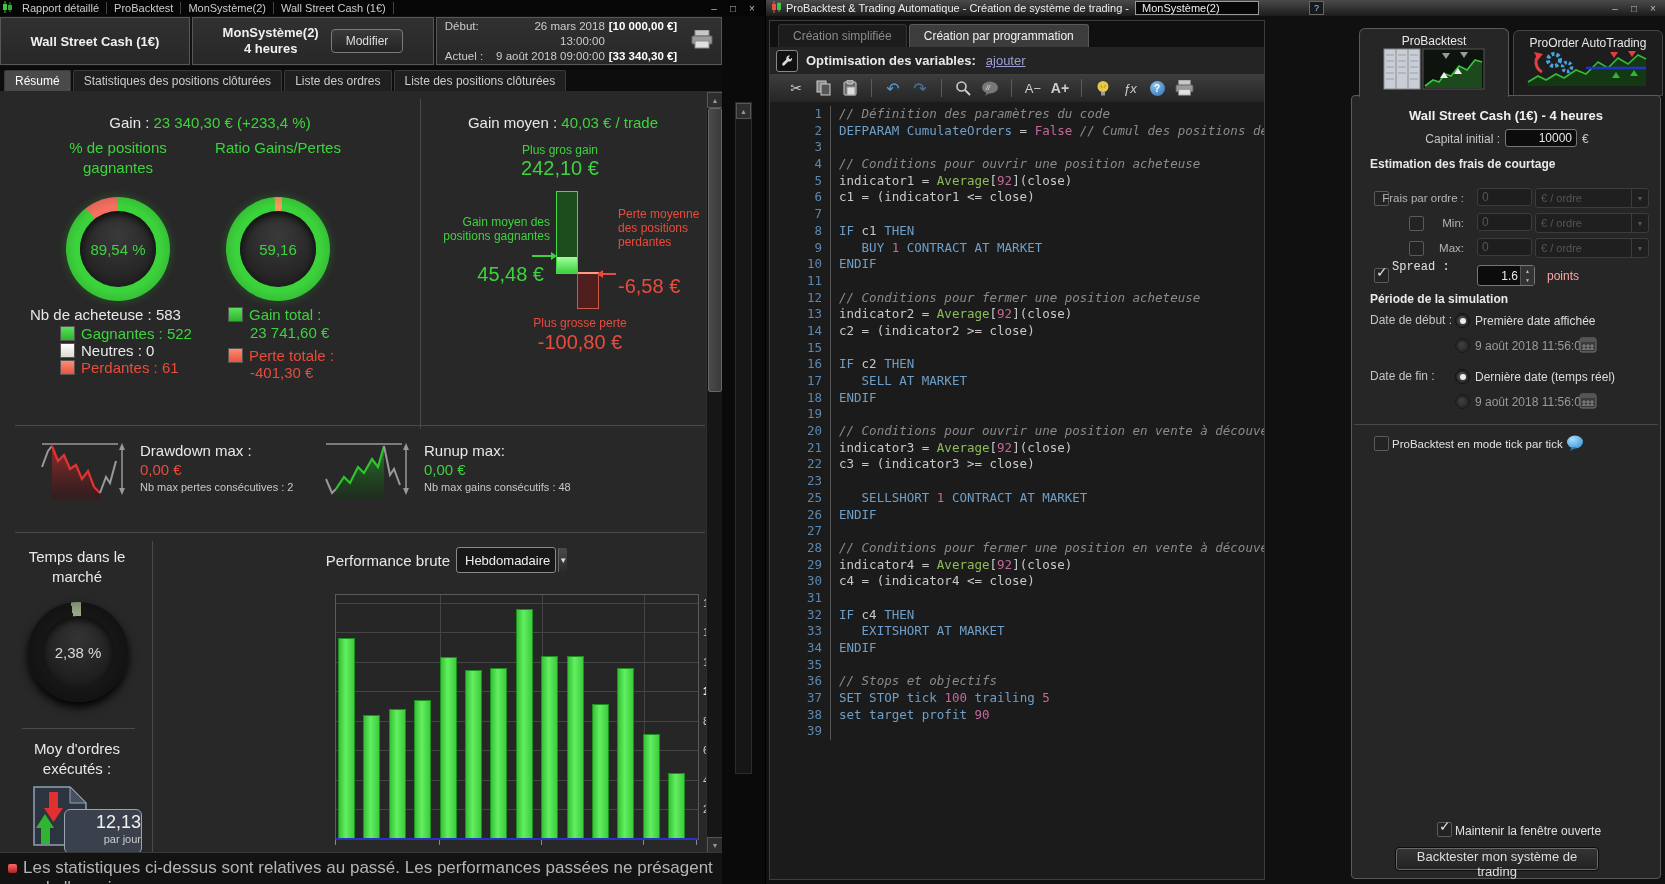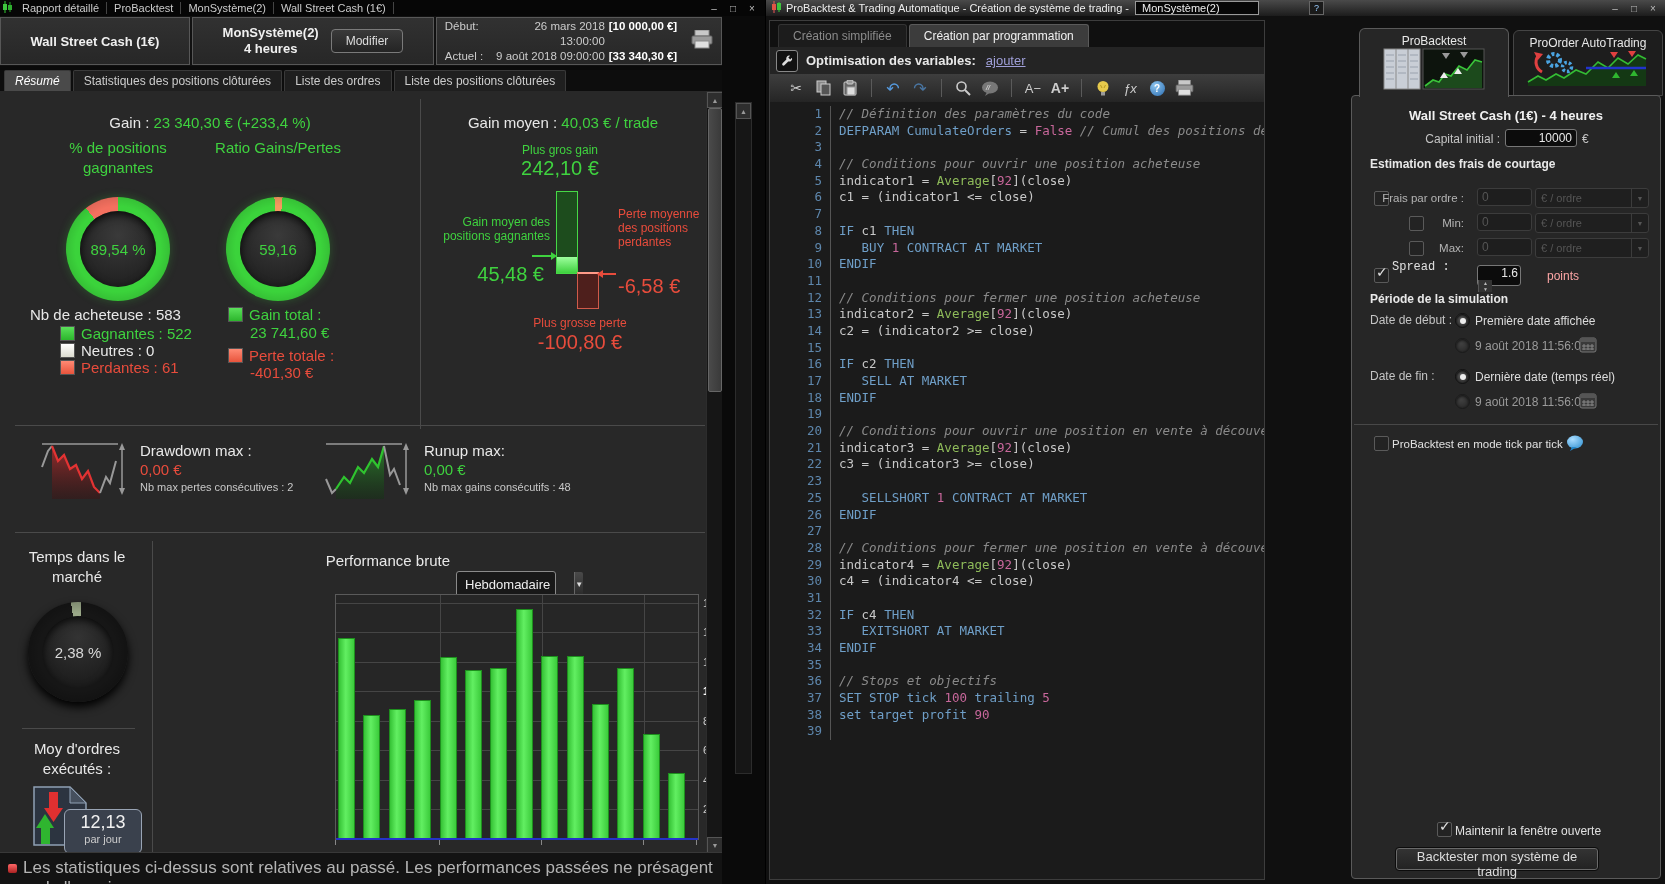--- a/index.html
+++ b/index.html
@@ -32,21 +32,21 @@
   .dates{font-size:11.5px;color:#ccc;}
   .dates .row{display:flex;justify-content:flex-end;line-height:15px;}
   .dates .lbl{width:42px;text-align:left;}
   .dates .dt{width:118px;text-align:right;margin-right:4px;}
   .dates b{color:#fff;}
   
   .rw-tabs{position:absolute;left:0;top:70px;width:722px;height:21px;display:flex;gap:2px;padding-left:4px;
     border-bottom:1px solid #555;background:#0d0d0d;}
   .rtab{background:#1f1f1f;border:1px solid #3a3a3a;border-bottom:none;color:#ccc;font-size:12px;
     padding:3px 10px 2px;border-radius:2px 2px 0 0;cursor:pointer;}
-  .rtab.active{background:#4a4a4a;color:#fff;font-style:italic;}
+  .rtab.active{background:#4a4a4a;color:#fff;}
   
   .rw-content{position:absolute;left:0;top:91px;width:706px;height:761px;background:#282828;overflow:hidden;}
   .grn{color:#3fd23f;}  .red{color:#e84c3c;}  .wht{color:#e8e8e8;}
   .big{font-size:20px;}
   .ctr{text-align:center;}
   .lbl15{font-size:15px;line-height:20px;}
   .lbl12{font-size:12px;line-height:14px;}
   .donut{position:absolute;width:104px;height:104px;border-radius:50%;}
   .donut .hole{position:absolute;inset:14px;border-radius:50%;
     background:radial-gradient(circle at 50% 32%,#3a3a3a,#222 75%);box-shadow:inset 0 3px 8px rgba(0,0,0,.8);}
@@ -349,29 +349,29 @@
       <span class="abs" style="left:28px;top:694px;">
         <svg width="64" height="62" viewBox="0 0 64 62">
           <path d="M6,2 H42 L58,18 V60 H6 Z" fill="#2c3440" stroke="#8fa0b4" stroke-width="1.5"></path>
           <path d="M42,2 L42,18 58,18 Z" fill="#46505e" stroke="#8fa0b4"></path>
           <rect x="21" y="7" width="9" height="16" fill="#e03030"></rect>
           <polygon points="16,23 35,23 25.5,37" fill="#e03030"></polygon>
           <polygon points="8,43 26,43 17,29" fill="#2fb52f"></polygon>
           <rect x="13" y="43" width="9" height="16" fill="#2fb52f"></rect>
         </svg>
       </span>
-      <div class="abs" style="left:64px;top:718px;width:76px;height:43px;background:#3a414d;border:1px solid #99a4b4;border-radius:6px;text-align:center;">
+      <div class="abs" style="left:64px;top:718px;width:76px;height:43px;background:#3a414d;border:1px solid #99a4b4;border-radius:6px;text-align:right;">
         <div style="font-size:18px;color:#f0f0f0;margin-top:2px;">12,13</div>
         <div style="font-size:11px;color:#ccc;">par jour</div>
       </div>
 
       <div class="vdiv" style="left:152px;top:450px;height:311px;"></div>
 
       <div class="abs lbl15 wht" style="left:240px;top:460px;width:210px;text-align:right;">Performance brute</div>
-      <div class="dropdown" style="left:456px;top:480px;width:98px;gap:16px;">
+      <div class="dropdown" style="left:456px;top:456px;width:98px;">
         <span class="txt">Hebdomadaire</span>
         <span class="arr">▼</span>
       </div>
       <div class="plot" style="left:335px;top:503px;width:362px;height:245px;">
         <div class="vgrid" style="left:104px;"></div>
         <div class="vgrid" style="left:206px;"></div>
         <div class="vgrid" style="left:308px;"></div>
         <div class="hgrid" style="bottom: 12.0482%;"></div>
           <div class="hgrid" style="bottom: 24.0964%;"></div>
           <div class="hgrid" style="bottom: 36.1446%;"></div>
@@ -658,21 +658,21 @@
       <input class="inp dis" style="left: 125px; top: 142px; width: 45px; height: 16px;" disabled="" value="0">
       <div class="sel" style="left:183px;top:142px;width:107px;height:18px;">
         <span>€ / ordre</span>
         <span class="sarr">▼</span>
       </div>
 
       <span class="cb" style="left:22px;top:172px;">
           <span class="chk">✓</span>
         </span>
       <span class="sp-lab" style="left:40px;top:164px;color:#e0e0e0;font-family:Liberation Mono, monospace;">Spread :</span>
-      <div class="spinwrap" style="left:125px;top:169px;height:19px;flex-direction:column;">
+      <div class="spinwrap" style="left:125px;top:169px;height:19px;">
         <input value="1.6" style="">
         <span class="spinner">
           <span>▲</span>
           <span>▼</span>
         </span>
       </div>
       <span class="sp-lab" style="left:195px;top:173px;color:#fca5a5;">points</span>
 
       <div class="sp-sec" style="left:18px;top:196px;">Période de la simulation</div>
 

